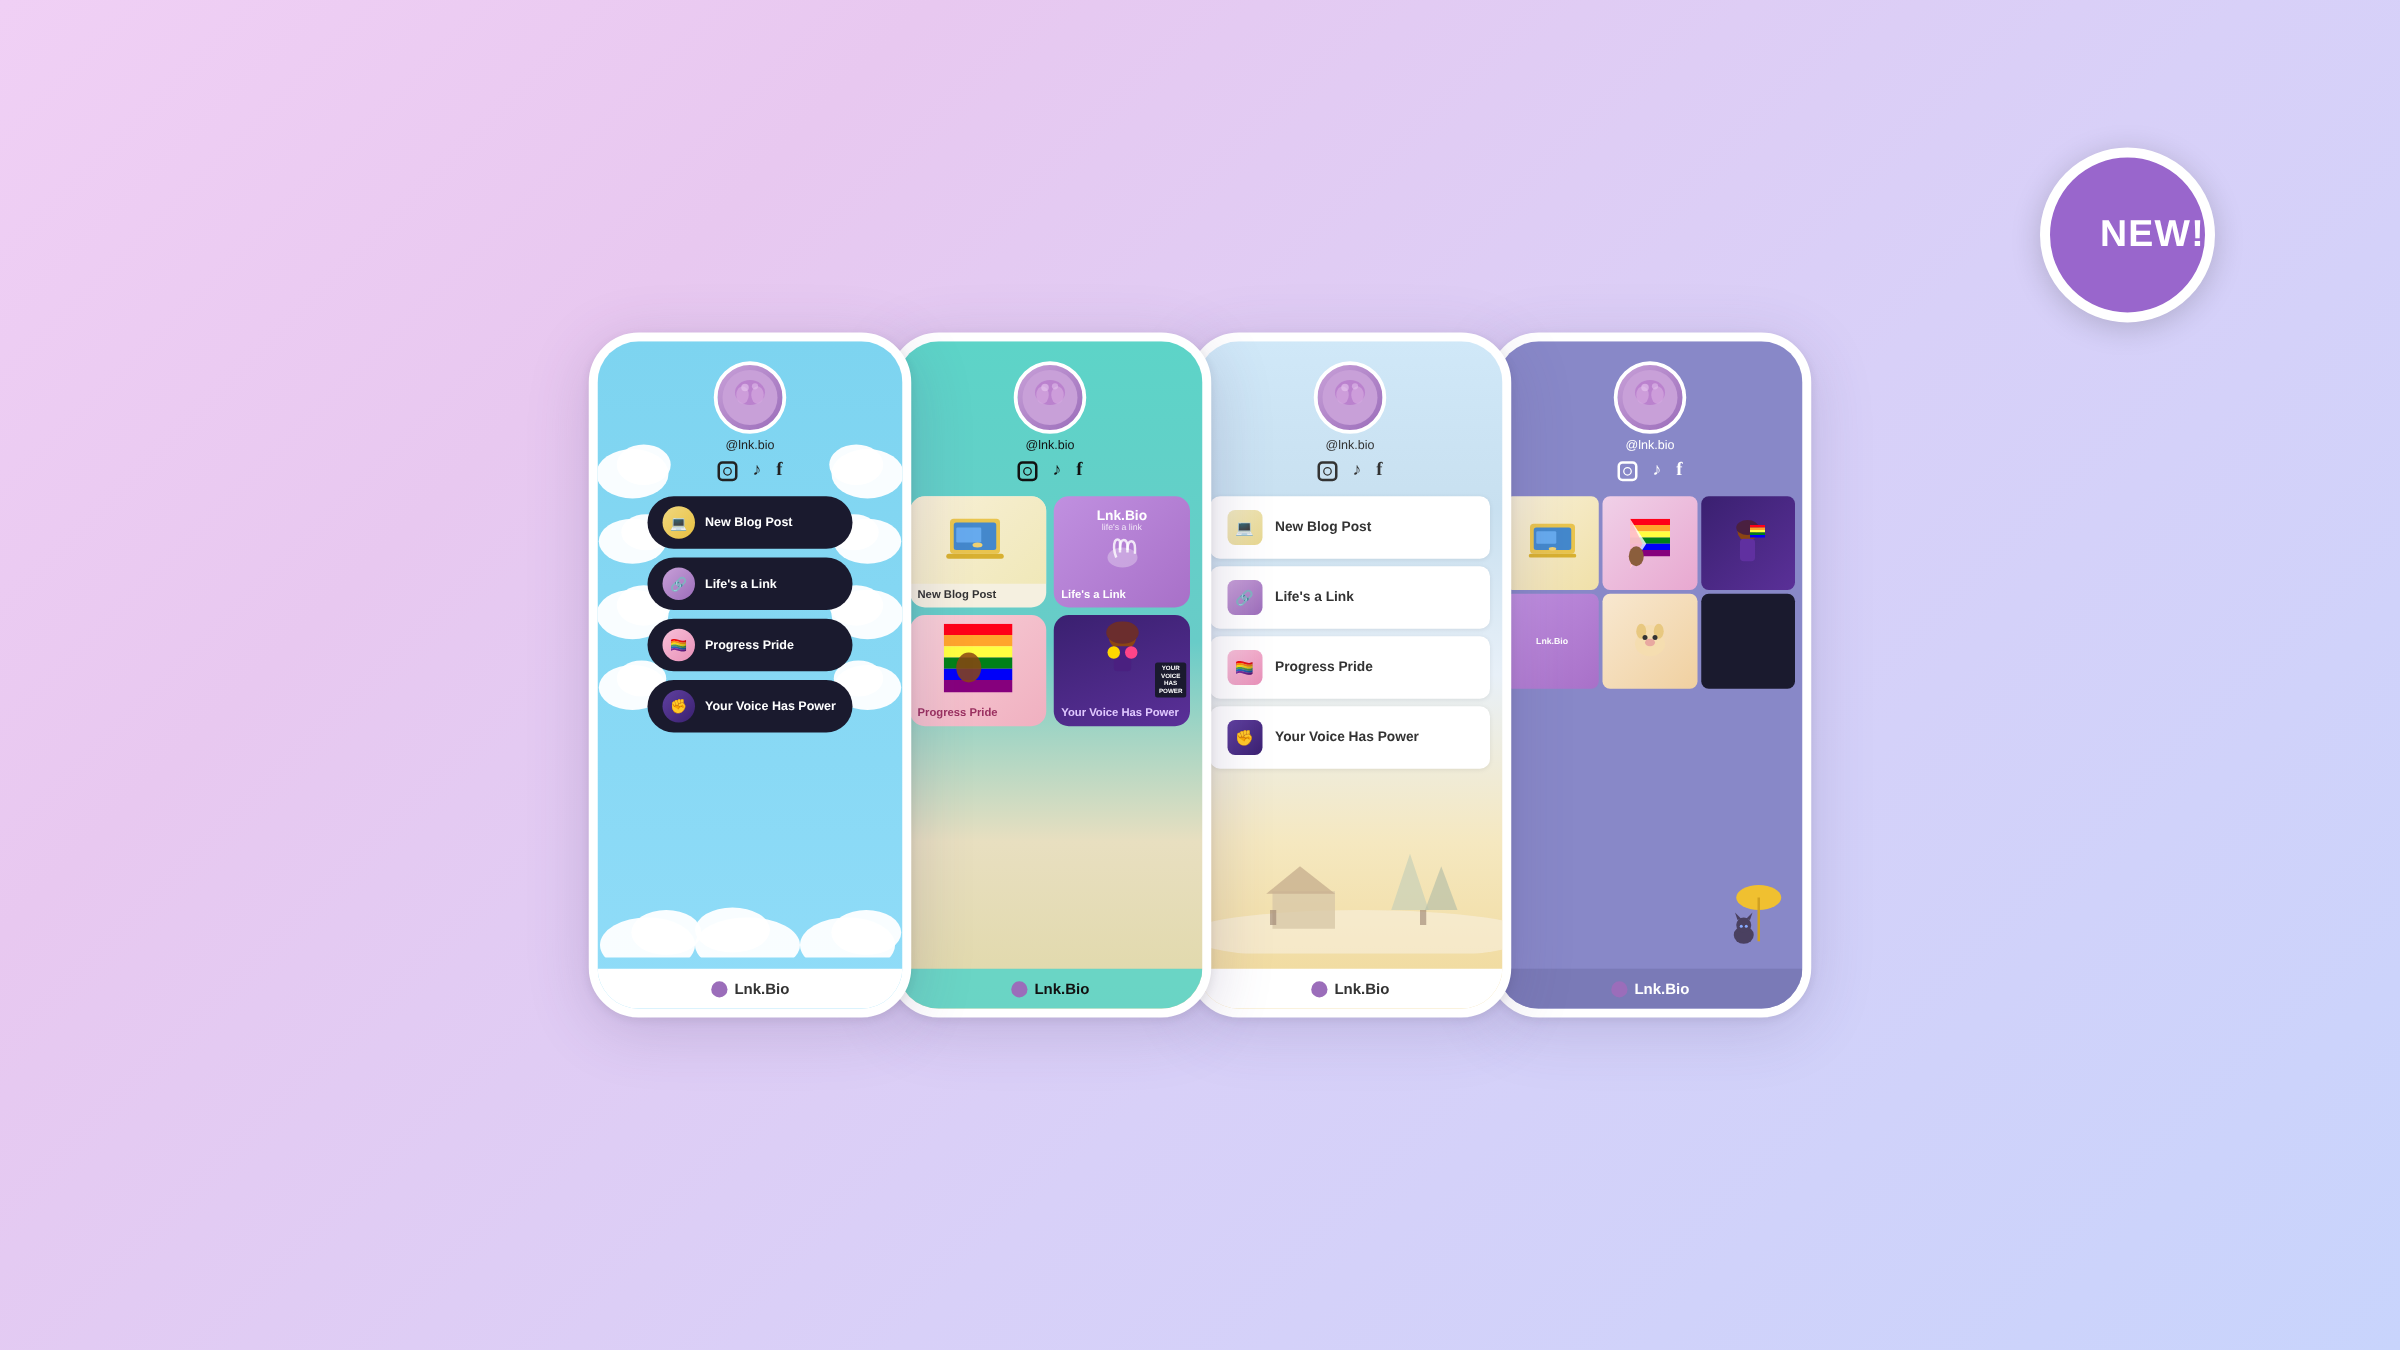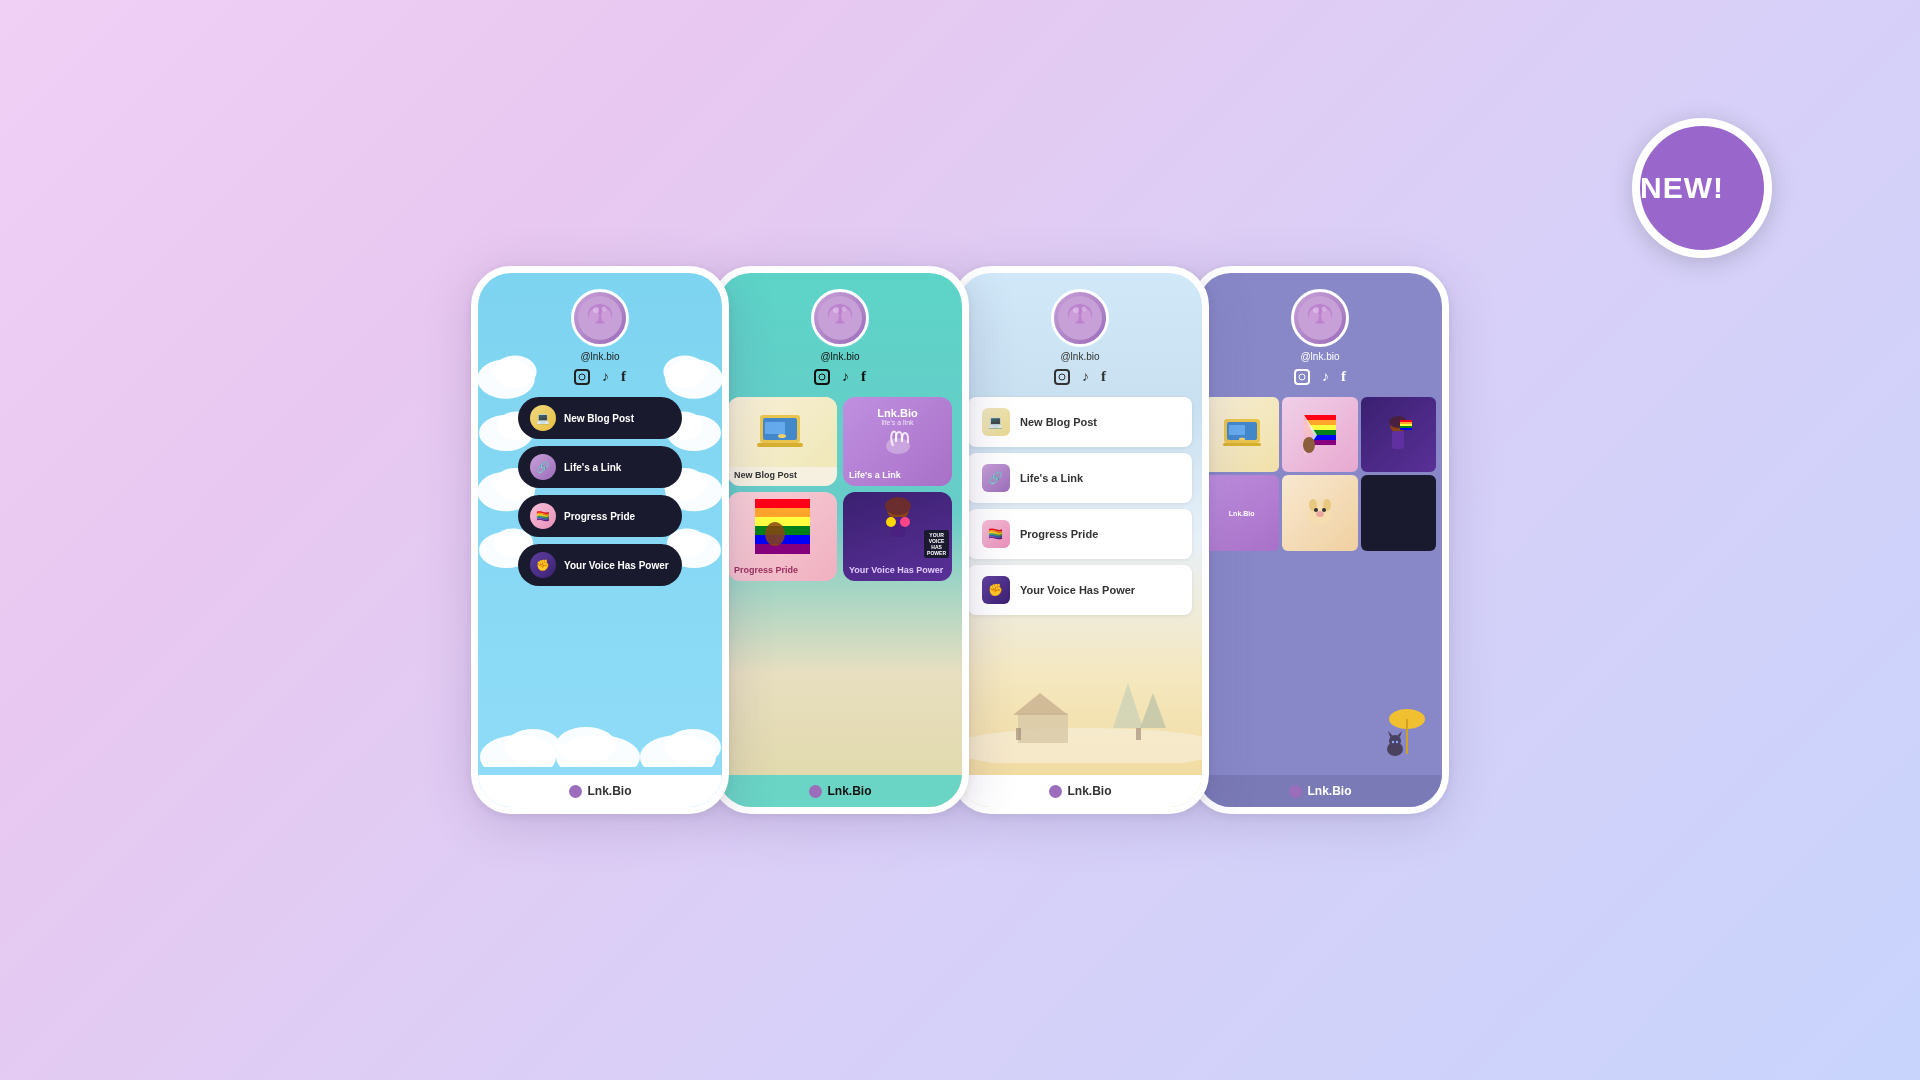--- a/index.html
+++ b/index.html
@@ -13,21 +13,21 @@
       font-family: 'Arial', sans-serif;
       overflow: hidden;
       position: relative;
     }
   </style>
 </head>
 <body>
 
 <div style="width:1920px;height:1080px;background:linear-gradient(135deg,#f0d0f5 0%,#e8c8f0 25%,#d8d0f8 60%,#c8d4fc 100%);display:flex;align-items:center;justify-content:center;position:relative;">
 
-  <div style="position:absolute;top:118px;right:148px;width:140px;height:140px;border-radius:50%;background:#9966cc;border:8px solid white;display:flex;align-items:center;justify-content:flex-start;z-index:20;box-shadow:0 4px 24px rgba(0,0,0,0.18);">
+  <div style="position:absolute;top:118px;right:148px;width:140px;height:140px;border-radius:50%;background:#9966cc;border:8px solid white;display:flex;align-items:center;justify-content:flex-end;z-index:20;box-shadow:0 4px 24px rgba(0,0,0,0.18);">
     <span style="color:white;font-size:30px;font-weight:900;letter-spacing:1px;font-family:Arial,sans-serif;">NEW!</span>
   </div>
 
   <div style="display:flex;align-items:center;justify-content:center;position:relative;gap:0;">
 
     <div style="position:relative;z-index:4;margin-right:-18px;">
       <div style="width:258px;height:548px;border-radius:40px;border:7px solid white;overflow:hidden;box-shadow:0 10px 50px rgba(80,60,120,0.20),0 2px 8px rgba(0,0,0,0.08);background:white;">
         <div style="width:100%;height:100%;background:linear-gradient(180deg,#7dd4f0 0%,#90dcf8 100%);position:relative;display:flex;flex-direction:column;align-items:center;overflow:hidden;">
 
           <div style="position:absolute;left:-8px;top:55px;width:72px;z-index:3;">

